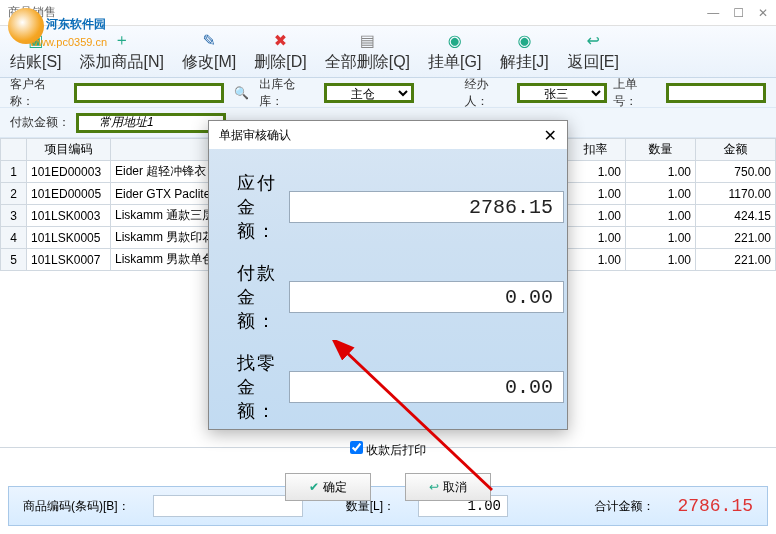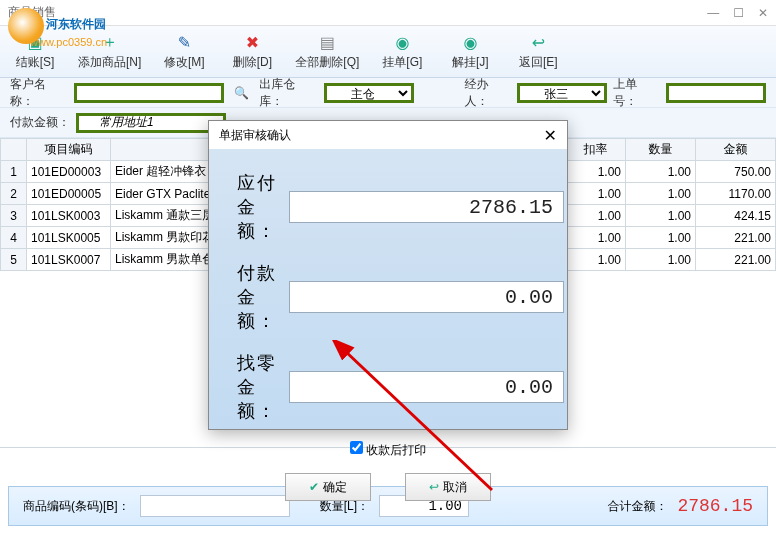--- a/index.html
+++ b/index.html
@@ -7,32 +7,32 @@
 .titlebar{height:26px;background:#fff;display:flex;align-items:center;justify-content:space-between;padding:0 8px;border-bottom:1px solid #e0e0e0}
 .titlebar .title{color:#666}
 .winbtns{display:flex;gap:14px;color:#888}
 .winbtns span{cursor:pointer}
 .watermark{position:absolute;left:8px;top:4px;font-size:22px;font-weight:bold;color:#0a6cb8;z-index:5;pointer-events:none}
 .watermark .sub{display:block;font-size:11px;color:#f39c12;font-weight:normal;margin-top:-4px;margin-left:22px}
 .wm-circle{display:inline-block;width:36px;height:36px;border-radius:50%;background:radial-gradient(circle at 40% 40%,#fff,#f5a623 60%,#e8931a);vertical-align:middle;margin-right:2px;position:relative;top:4px}
 .toolbar{height:52px;background:linear-gradient(#f8fbff,#eaf2fb);border-bottom:1px solid #c8d8e8;display:flex;align-items:center;padding-left:10px;gap:18px}
 .tbtn{display:flex;flex-direction:column;align-items:center;gap:2px;cursor:pointer;color:#333;min-width:50px}
 .tbtn .ico{width:20px;height:20px;display:flex;align-items:center;justify-content:center;font-size:16px}
-.tbtn .lbl{font-size:12px}
+.tbtn .lbl{font-size:16px}
 .formrow{height:30px;background:#f0f6fc;border-bottom:1px solid #dce8f4;display:flex;align-items:center;padding:0 10px;gap:6px}
 .formrow label{color:#333}
 .formrow input,.formrow select{border:3px solid #4d7c0f;height:20px;padding:0 20px;background:#fff}
 .search-ico{color:#888;margin:0 4px}
 .grid{border-collapse:collapse;width:100%;table-layout:fixed}
 .grid th,.grid td{border:1px solid #d0d8e0;height:22px;padding:0 4px;background:#fff;text-align:left;overflow:hidden;white-space:nowrap}
 .grid th{background:#f2f6fa;text-align:center;font-weight:normal}
 .grid td.num{text-align:right}
 .grid td.idx{text-align:center;background:#f2f6fa;width:26px}
 .gridwrap{height:310px;overflow:auto;border-bottom:1px solid #d0d8e0}
-.bottombar{position:absolute;bottom:8px;left:8px;right:8px;height:40px;background:linear-gradient(#eaf4ff,#d8ecff);border:1px solid #a8c8e8;display:flex;align-items:center;padding:0 14px;gap:10px}
+.bottombar{position:absolute;bottom:8px;left:8px;right:8px;height:40px;background:linear-gradient(#eaf4ff,#d8ecff);border:1px solid #a8c8e8;display:flex;align-items:center;padding:0 14px;gap:23px}
 .bottombar input{border:1px solid #b8c8d8;height:22px;padding:0 6px;text-align:right;font-family:"Courier New",monospace;font-size:14px}
 .total-label{margin-left:auto}
 .total-val{color:#d33;font-family:"Courier New",monospace;font-size:18px}
 
 .overlay{position:absolute;inset:0;background:rgba(0,0,0,0);z-index:10}
 .dialog{position:absolute;left:208px;top:120px;width:360px;height:310px;background:linear-gradient(180deg,#d8e6f4 0%,#cde0f2 40%,#c2dbf2 100%);border:1px solid #888;box-shadow:0 4px 16px rgba(0,0,0,.3);z-index:11}
 .dialog .dtitle{height:28px;display:flex;align-items:center;justify-content:space-between;padding:0 10px;background:#fff}
 .dialog .dtitle .x{cursor:pointer;font-size:16px}
 .dbody{padding:22px 28px 10px}
 .drow{display:flex;align-items:center;margin-bottom:18px;gap:12px}

